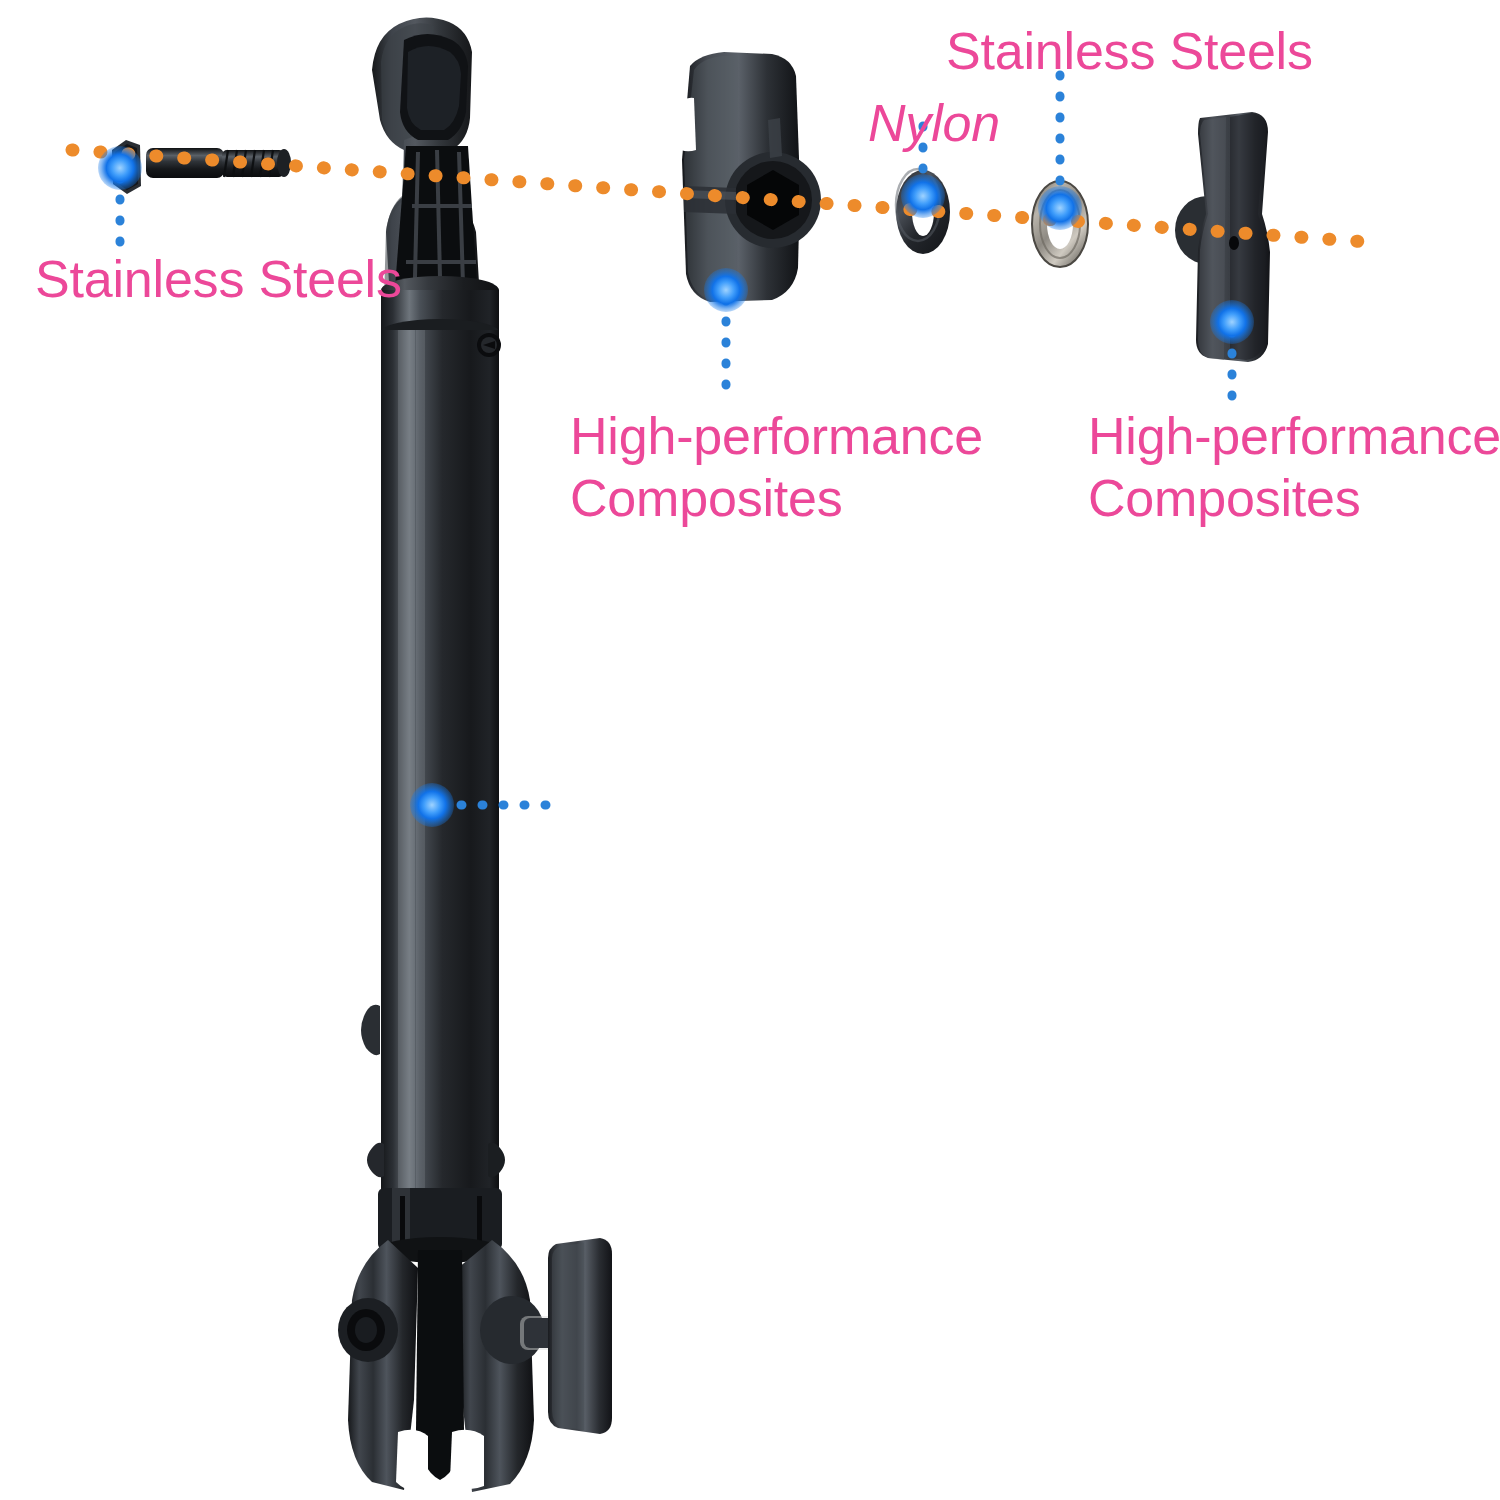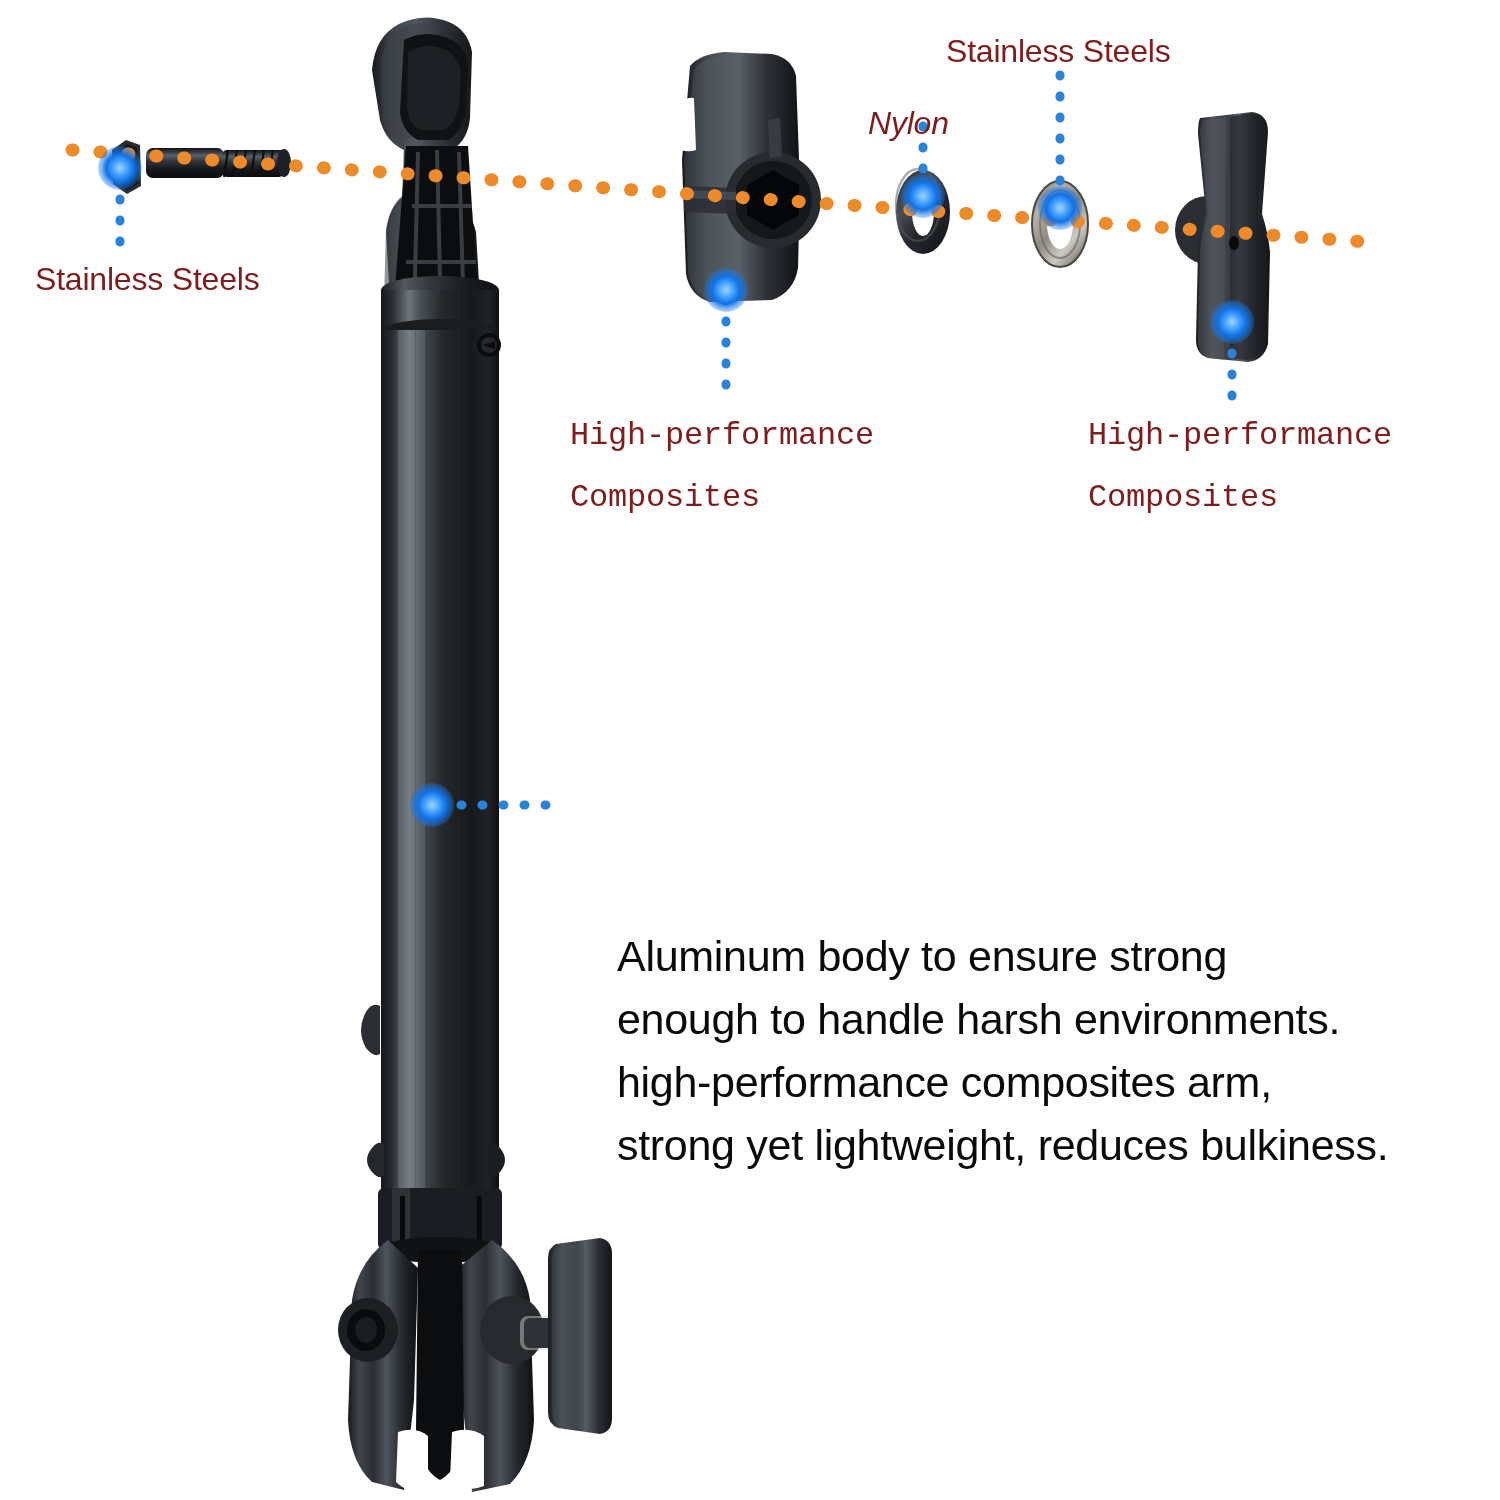--- a/index.html
+++ b/index.html
@@ -12,31 +12,30 @@
   }
   #stage {
     position: relative;
     width: 1500px;
     height: 1500px;
     background: #ffffff;
     overflow: hidden;
   }
   .lbl {
     position: absolute;
-    color: #7f1d1d;
+    color: #ec4899;
     font-family: "Liberation Sans", sans-serif;
-    font-size: 32px;
+    font-size: 52px;
     line-height: 62px;
     white-space: pre;
     letter-spacing: -0.2px;
   }
   .lbl.two {
     white-space: normal;
     width: 420px;
-    font-family: Liberation Mono, monospace;
   }
   .para {
     position: absolute;
     color: #0a0a0a;
     font-family: "Liberation Sans", sans-serif;
     font-size: 43px;
     line-height: 63px;
     white-space: pre-line;
     letter-spacing: -0.3px;
   }
@@ -314,18 +313,14 @@
 Composites</div>
 
   <div class="lbl" style="left:868px; top:92px;font-style:italic;">Nylon</div>
 
   <div class="lbl" style="left:946px; top:20px;">Stainless Steels</div>
 
   <div class="lbl two" style="left:1088px; top:405px;">High-performance
 Composites</div>
 
 
-  <div class="para" style="left:617px; top:925px;">Aluminum body to ensure strong
-enough to handle harsh environments.
-high-performance composites arm,
-strong yet lightweight, reduces bulkiness.</div>
 
 </div>
 
 </body></html>

